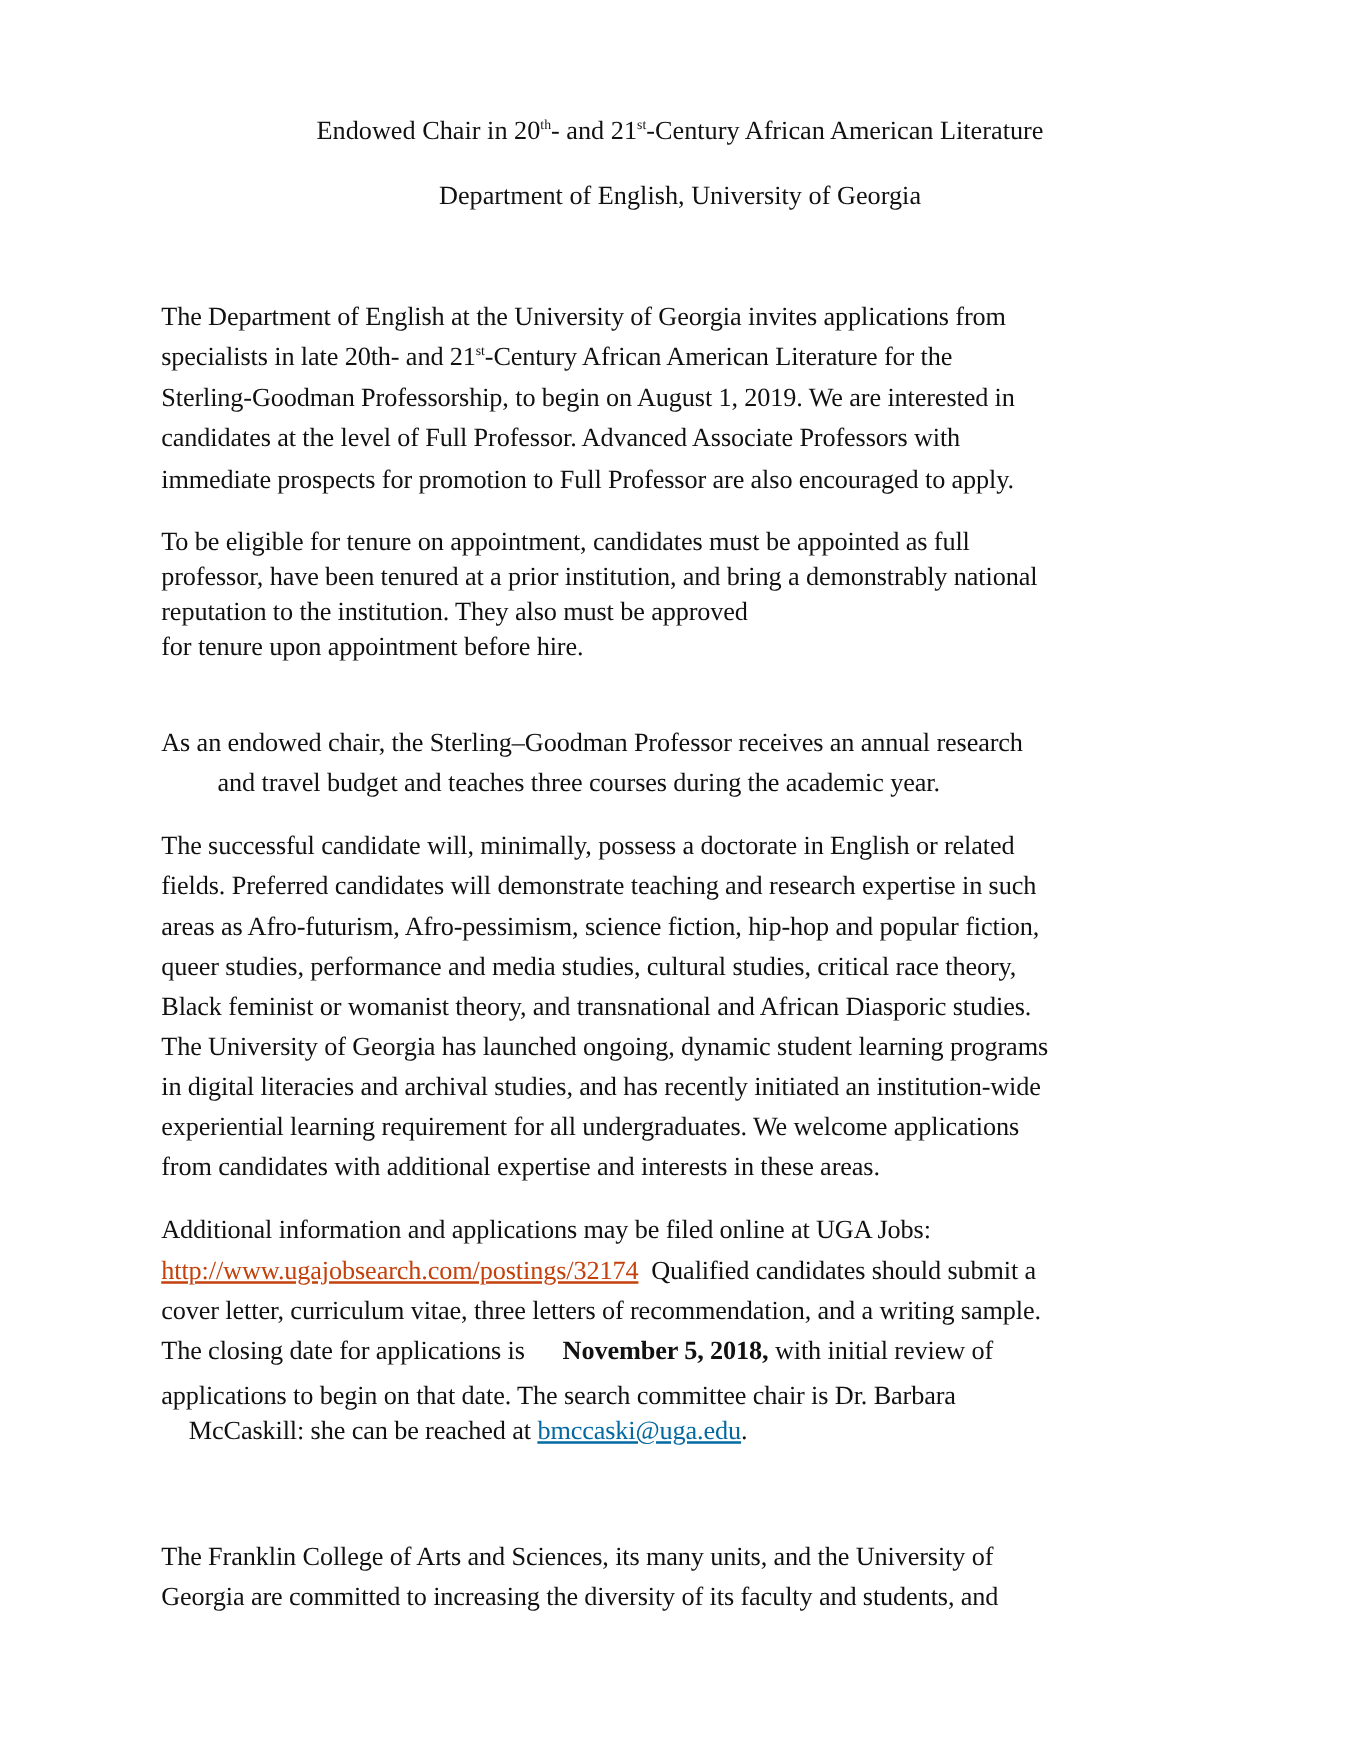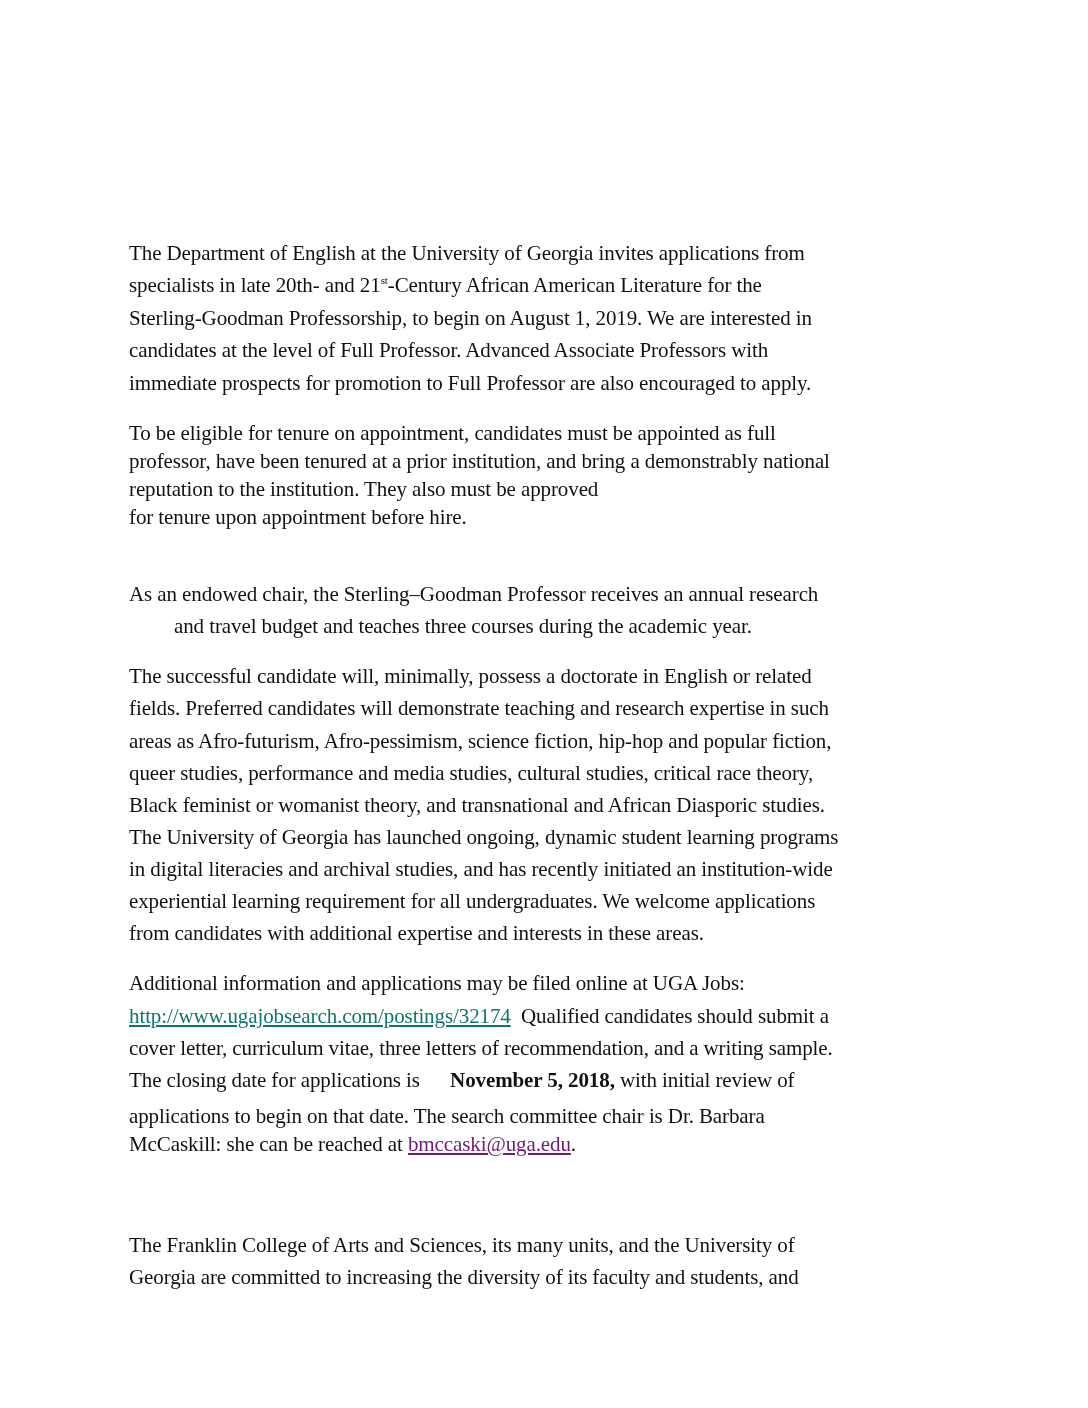--- a/index.html
+++ b/index.html
@@ -10,20 +10,22 @@
   .line { position: absolute; left: 129px; font-size: 21px; white-space: nowrap; letter-spacing: -0.1px; }
   sup { font-size: 11px; vertical-align: 8px; line-height: 0; }
   a { color: #1a0dab; color: #0000cc; text-decoration: underline; }
   b { font-weight: bold; margin-left: 25px; }
 </style>
 </head>
 <body>
 
 <div class="page">
 
+  <div class="title" style="top:92px;"><span>Endowed Chair in 20</span><sup>th</sup><span>- and 21</span><sup>st</sup><span>-Century African American Literature</span></div>
+  <div class="title" style="top:144px;">Department of English, University of Georgia</div>
 
   <div>
     <div class="line" style="top:241px;">The Department of English at the University of Georgia invites applications from</div>
     <div class="line" style="top:273px;"><span>specialists in late 20th- and 21</span><sup>st</sup><span>-Century African American Literature for the</span></div>
     <div class="line" style="top:306px;">Sterling-Goodman Professorship, to begin on August 1, 2019. We are interested in</div>
     <div class="line" style="top:338px;">candidates at the level of Full Professor.  Advanced Associate Professors with</div>
     <div class="line" style="top:371px;">immediate prospects for promotion to Full Professor are also encouraged to apply.</div>
   </div>
 
   <div>
@@ -45,25 +47,25 @@
     <div class="line" style="top:761px;">queer studies, performance and media studies, cultural studies, critical race theory,</div>
     <div class="line" style="top:793px;">Black feminist or womanist theory, and transnational and African Diasporic studies.</div>
     <div class="line" style="top:825px;">The University of Georgia has launched ongoing, dynamic student learning programs</div>
     <div class="line" style="top:857px;text-align:center;">in digital literacies and archival studies, and has recently initiated an institution-wide</div>
     <div class="line" style="top:889px;">experiential learning requirement for all undergraduates.  We welcome applications</div>
     <div class="line" style="top:921px;">from candidates with additional expertise and interests in these areas.</div>
   </div>
 
   <div>
     <div class="line" style="top:971px;">Additional information and applications may be filed online at UGA Jobs:</div>
-    <div class="line" style="top:1004px;"><a href="#" style="color: #0f766e; margin-top: 32px;">http://www.ugajobsearch.com/postings/32174</a><span style="white-space:pre;">  Qualified candidates should submit a</span></div>
+    <div class="line" style="top:1004px;"><a href="#" style="color: #c2410c; margin-top: 32px;">http://www.ugajobsearch.com/postings/32174</a><span style="white-space:pre;">  Qualified candidates should submit a</span></div>
     <div class="line" style="top:1036px;">cover letter, curriculum vitae, three letters of recommendation, and a writing sample.</div>
     <div class="line" style="top:1068px;"><span style="white-space:pre;">The closing date for applications is </span><b>November 5, 2018,</b><span style="white-space:pre;"> with initial review of</span></div>
     <div class="line" style="top:1104px;text-align:center;">applications to begin on that date. The search committee chair is Dr. Barbara</div>
-    <div class="line" style="top:1132px;"><span style="white-space:pre;">McCaskill: she can be reached at </span><a href="#" style="color: #701a75;">bmccaski@uga.edu</a><span>.</span></div>
+    <div class="line" style="top:1132px;"><span style="white-space:pre;margin-left:22px;">McCaskill: she can be reached at </span><a href="#" style="color: #0369a1;">bmccaski@uga.edu</a><span>.</span></div>
   </div>
 
   <div>
     <div class="line" style="top:1233px;">The Franklin College of Arts and Sciences, its many units, and the University of</div>
     <div class="line" style="top:1265px;">Georgia are committed to increasing the diversity of its faculty and students, and</div>
   </div>
 
 </div>
 
 </body></html>

